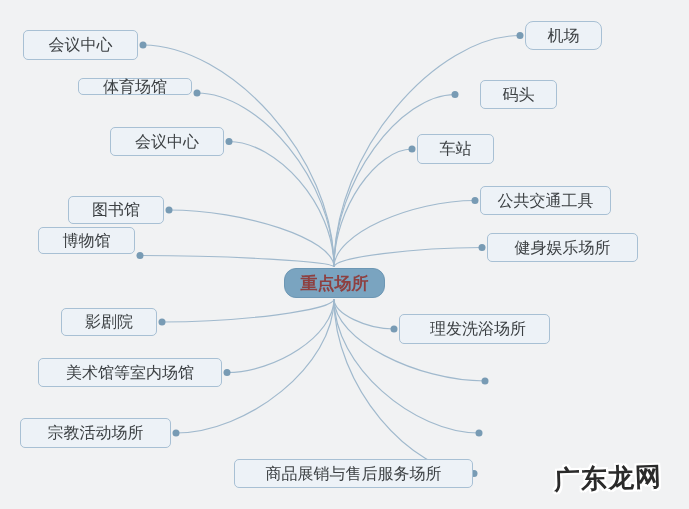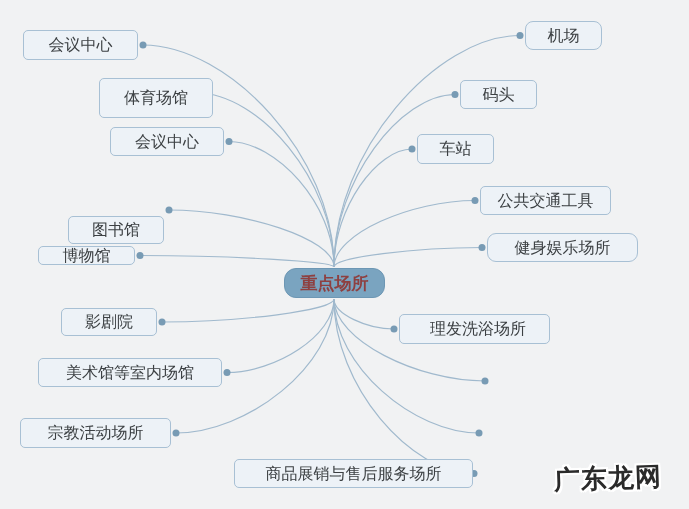--- a/index.html
+++ b/index.html
@@ -109,42 +109,42 @@
     <span>重点场所</span>
   </div>
 
   <div class="watermark">广东龙网</div>
 <div class="node" style="left: 23px; top: 30px; width: 115px; height: 30px;">
       <span>会议中心</span>
     </div>
     <div class="node" style="left: 525px; top: 21px; width: 77px; height: 29px; border-radius: 8px;">
       <span>机场</span>
     </div>
-    <div class="node" style="left: 78px; top: 78px; width: 114px; height: 40px; margin-left: 21px;">
+    <div class="node" style="left: 78px; top: 78px; width: 114px; height: 17px;">
       <span>体育场馆</span>
     </div>
-    <div class="node" style="left: 460px; top: 80px; width: 77px; height: 29px;">
+    <div class="node" style="left: 480px; top: 80px; width: 77px; height: 29px;">
       <span>码头</span>
     </div>
     <div class="node" style="left: 110px; top: 127px; width: 114px; height: 29px;">
       <span>会议中心</span>
     </div>
     <div class="node" style="left: 417px; top: 134px; width: 77px; height: 30px;">
       <span>车站</span>
     </div>
-    <div class="node" style="left: 68px; top: 196px; width: 96px; height: 28px; margin-top: 20px;">
+    <div class="node" style="left: 68px; top: 196px; width: 96px; height: 28px;">
       <span>图书馆</span>
     </div>
     <div class="node" style="left: 480px; top: 186px; width: 131px; height: 29px;">
       <span>公共交通工具</span>
     </div>
-    <div class="node" style="left: 38px; top: 246px; width: 97px; height: 19px; justify-content: center;">
+    <div class="node" style="left: 38px; top: 227px; width: 97px; height: 27px; justify-content: center;">
       <span>博物馆</span>
     </div>
-    <div class="node" style="left: 487px; top: 233px; width: 151px; height: 29px; border-radius: 9px;">
+    <div class="node" style="left: 487px; top: 233px; width: 151px; height: 29px;">
       <span>健身娱乐场所</span>
     </div>
     <div class="node" style="left: 61px; top: 308px; width: 96px; height: 28px;">
       <span>影剧院</span>
     </div>
     <div class="node" style="left: 399px; top: 314px; width: 151px; height: 30px; padding-left: 7px;">
       <span>理发洗浴场所</span>
     </div>
     <div class="node" style="left: 38px; top: 358px; width: 184px; height: 29px;">
       <span>美术馆等室内场馆</span>

